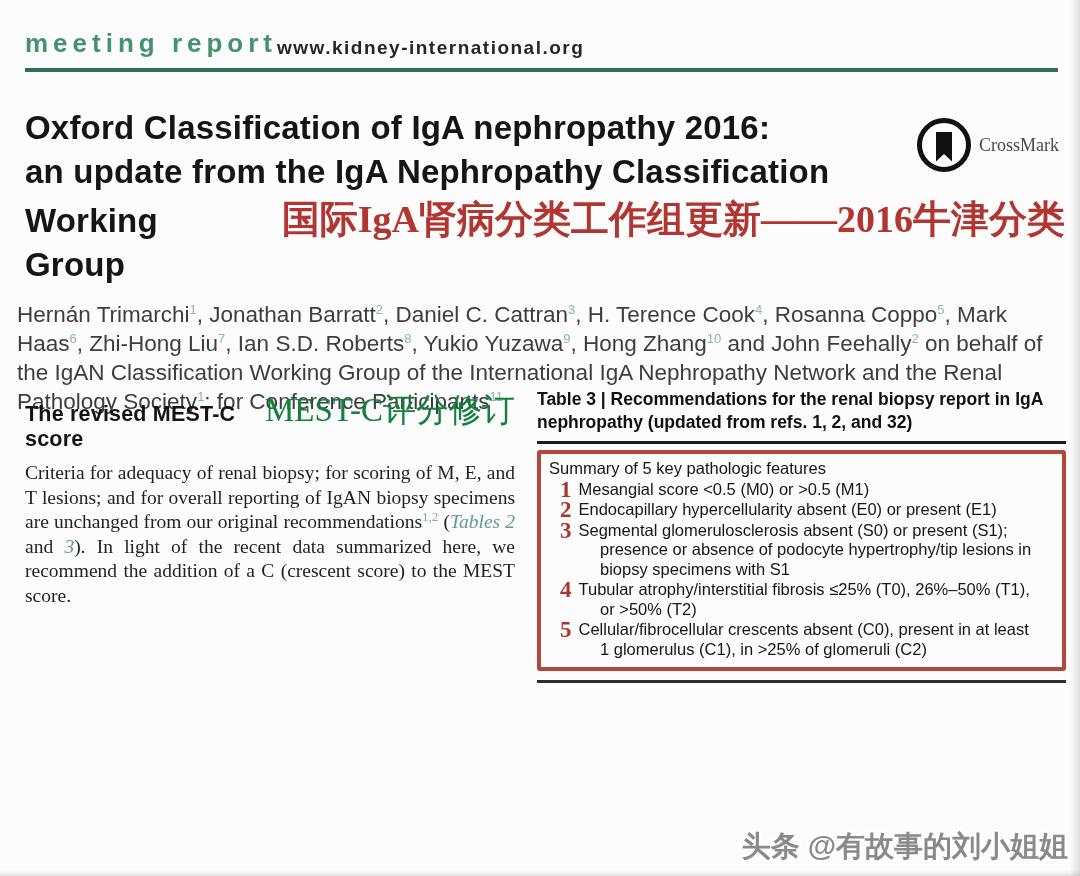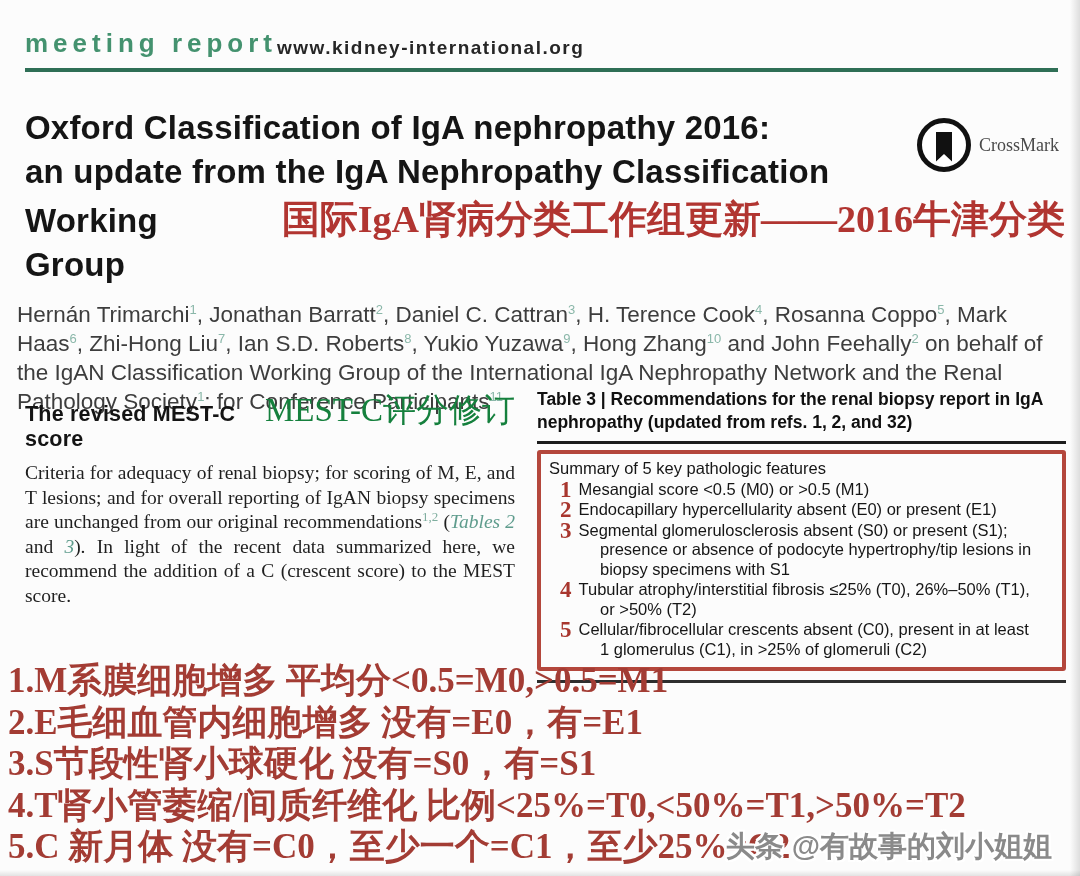--- a/index.html
+++ b/index.html
@@ -50,21 +50,21 @@
   .t3-summary{margin:2px 0 1px 1px;}
   .t3-item{padding-left:52px;text-indent:-40px;margin-top:1px;}
   .t3-num{font-family:"Liberation Serif",serif;font-weight:bold;font-size:23px;
     color:#a8362e;margin-right:7px;vertical-align:-2px;}
   .t3-bottom{border-top:3px solid #2e2e2e;margin-top:9px;}
   
   .annotations{position:absolute;left:8px;top:660px;width:1068px;}
   .cn-line{font-family:"Liberation Serif",serif;font-weight:bold;font-size:35px;
     line-height:41.5px;color:#a33c34;white-space:nowrap;}
   
-  .watermark{position:absolute;right:28px;top:827px;font-size:29px;font-weight:bold;color:#8a8a8a;
+  .watermark{position:absolute;right:12px;top:827px;font-size:29px;font-weight:bold;color:#8a8a8a;
     text-shadow:-2px -2px 0 #fff,2px -2px 0 #fff,-2px 2px 0 #fff,2px 2px 0 #fff,
       -2px 0 0 #fff,2px 0 0 #fff,0 -2px 0 #fff,0 2px 0 #fff;}
   
   .edge-right{position:absolute;top:0;right:0;width:10px;height:100%;
     background:linear-gradient(to right,rgba(0,0,0,0),rgba(0,0,0,.12));}
   .edge-bottom{position:absolute;left:0;bottom:0;width:100%;height:6px;
     background:linear-gradient(to bottom,rgba(0,0,0,0),rgba(0,0,0,.10));}
 </style>
 </head>
 <body>
@@ -112,25 +112,18 @@
             <div class="t3-item"><span class="t3-num">2</span>Endocapillary hypercellularity absent (E0) or present (E1)</div>
             <div class="t3-item"><span class="t3-num">3</span>Segmental glomerulosclerosis absent (S0) or present (S1); presence or absence of podocyte hypertrophy/tip lesions in biopsy specimens with S1</div>
             <div class="t3-item"><span class="t3-num">4</span>Tubular atrophy/interstitial fibrosis ≤25% (T0), 26%–50% (T1), or &gt;50% (T2)</div>
             <div class="t3-item"><span class="t3-num">5</span>Cellular/fibrocellular crescents absent (C0), present in at least 1 glomerulus (C1), in &gt;25% of glomeruli (C2)</div>
           </div>
       </div>
       <div class="t3-bottom"></div>
     </div>
   </div>
 
-  <div class="annotations" id="cn-lines">
-      <div class="cn-line">1.M系膜细胞增多 平均分&lt;0.5=M0,&gt;0.5=M1</div>
-      <div class="cn-line">2.E毛细血管内细胞增多 没有=E0，有=E1</div>
-      <div class="cn-line">3.S节段性肾小球硬化 没有=S0，有=S1</div>
-      <div class="cn-line">4.T肾小管萎缩/间质纤维化 比例&lt;25%=T0,&lt;50%=T1,&gt;50%=T2</div>
-      <div class="cn-line">5.C 新月体 没有=C0，至少一个=C1，至少25%=C2</div>
-    </div>
 
   <div class="watermark">头条 @有故事的刘小姐姐</div>
 
   <div class="edge-right"></div>
   <div class="edge-bottom"></div>
 </div>
 
 </body></html>

